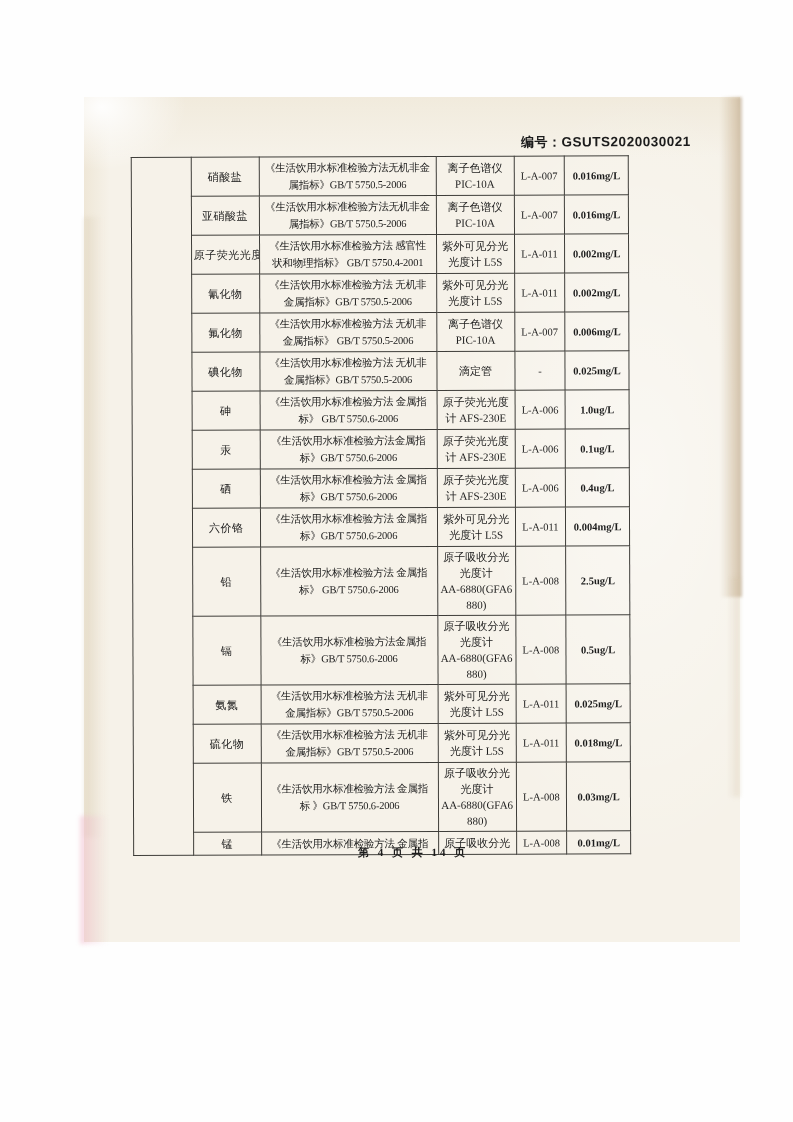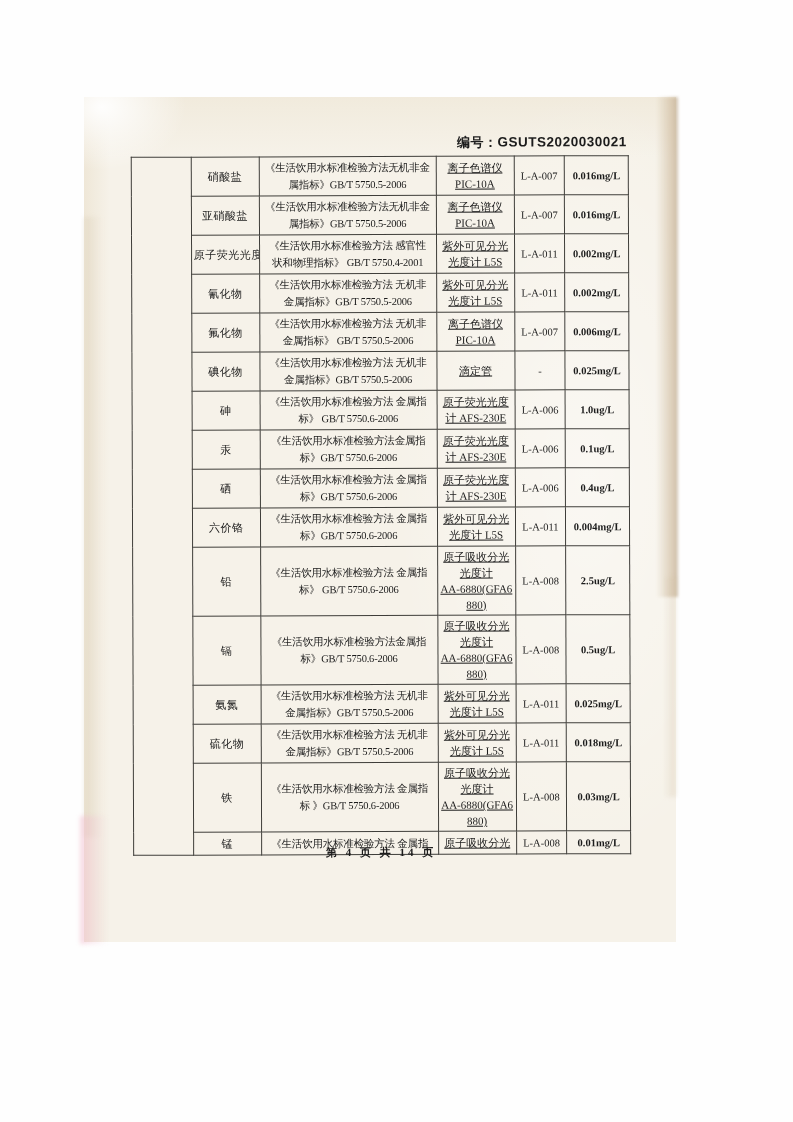--- a/index.html
+++ b/index.html
@@ -8,21 +8,21 @@
     --line:#3f3e3a;
   }
   *{box-sizing:border-box;}
   html,body{margin:0;padding:0;}
   body{background:#ffffff;font-family:"Liberation Serif","DejaVu Serif",serif;}
   .canvas{
     position:relative;width:793px;height:1122px;background:#fefefe;overflow:hidden;
   }
   
   .scan-page{
-    position:absolute;left:84px;top:97px;width:592px;height:845px;
+    position:absolute;left:84px;top:97px;width:656px;height:845px;
     background:
       radial-gradient(120px 90px at 18px 10px, rgba(255,255,255,.95), rgba(255,255,255,0) 70%),
       radial-gradient(260px 520px at 85% 45%, rgba(255,255,255,.45), rgba(255,255,255,0) 75%),
       linear-gradient(to right, rgba(233,222,201,.55) 0px, rgba(246,242,233,0) 26px),
       linear-gradient(to bottom, rgba(236,227,208,.5), rgba(246,242,233,0) 60px),
       var(--page-bg);
   }
   .artifact{position:absolute;pointer-events:none;}
   .artifact.right-streak{
     right:-2px;top:0;width:22px;height:500px;
@@ -57,21 +57,21 @@
     font-size:11px;line-height:17px;color:var(--ink);
   }
   table.analysis td{
     border:1.5px solid var(--line);
     text-align:center;vertical-align:middle;
     padding:2px 2px;white-space:pre;overflow:hidden;
   }
   td.col-category{width:59px;}
   td.col-param{width:67px;letter-spacing:.5px;}
   td.col-method{width:175px;font-size:10.5px;letter-spacing:-.2px;}
-  td.col-instrument{width:77px;line-height:16px;text-decoration:underline;}
+  td.col-instrument{width:77px;line-height:16px;}
   td.col-code{width:50px;font-size:10.5px;border-radius:16px;}
   td.col-limit{width:63px;font-size:10.5px;font-weight:bold;}
   tr.cut td{height:23px;padding-top:1px;padding-bottom:1px;}
   .page-footer{
     position:absolute;top:748px;left:0;width:100%;
     text-align:center;font-size:11px;letter-spacing:3px;font-weight:bold;
   }
 </style>
 </head>
 <body>

